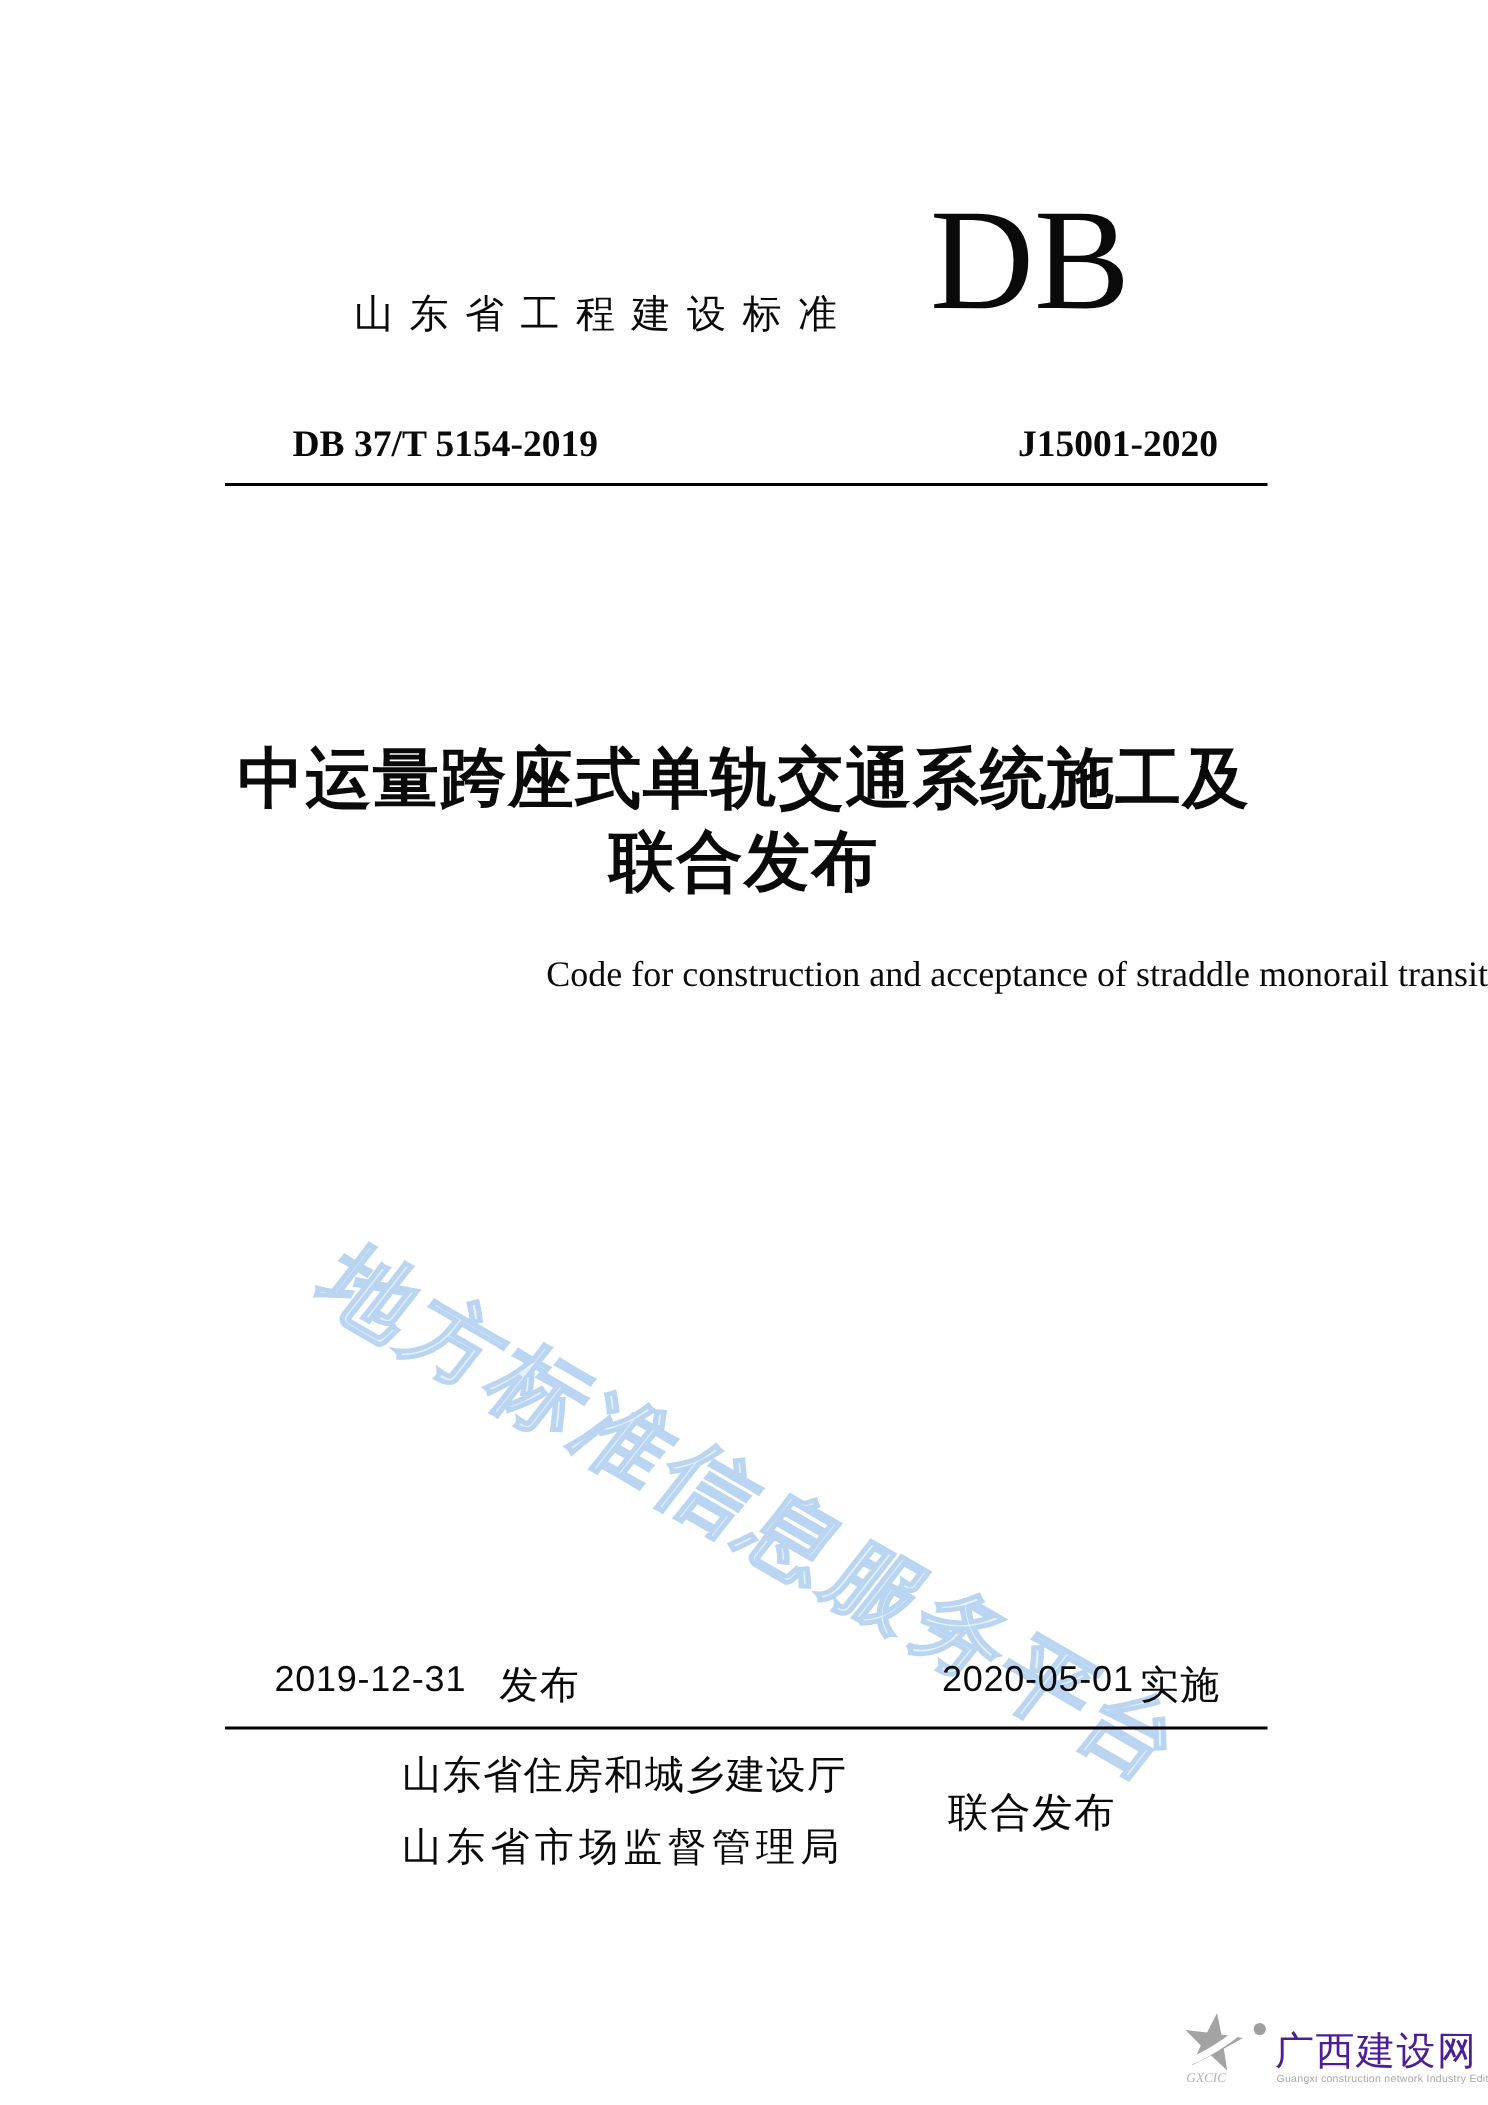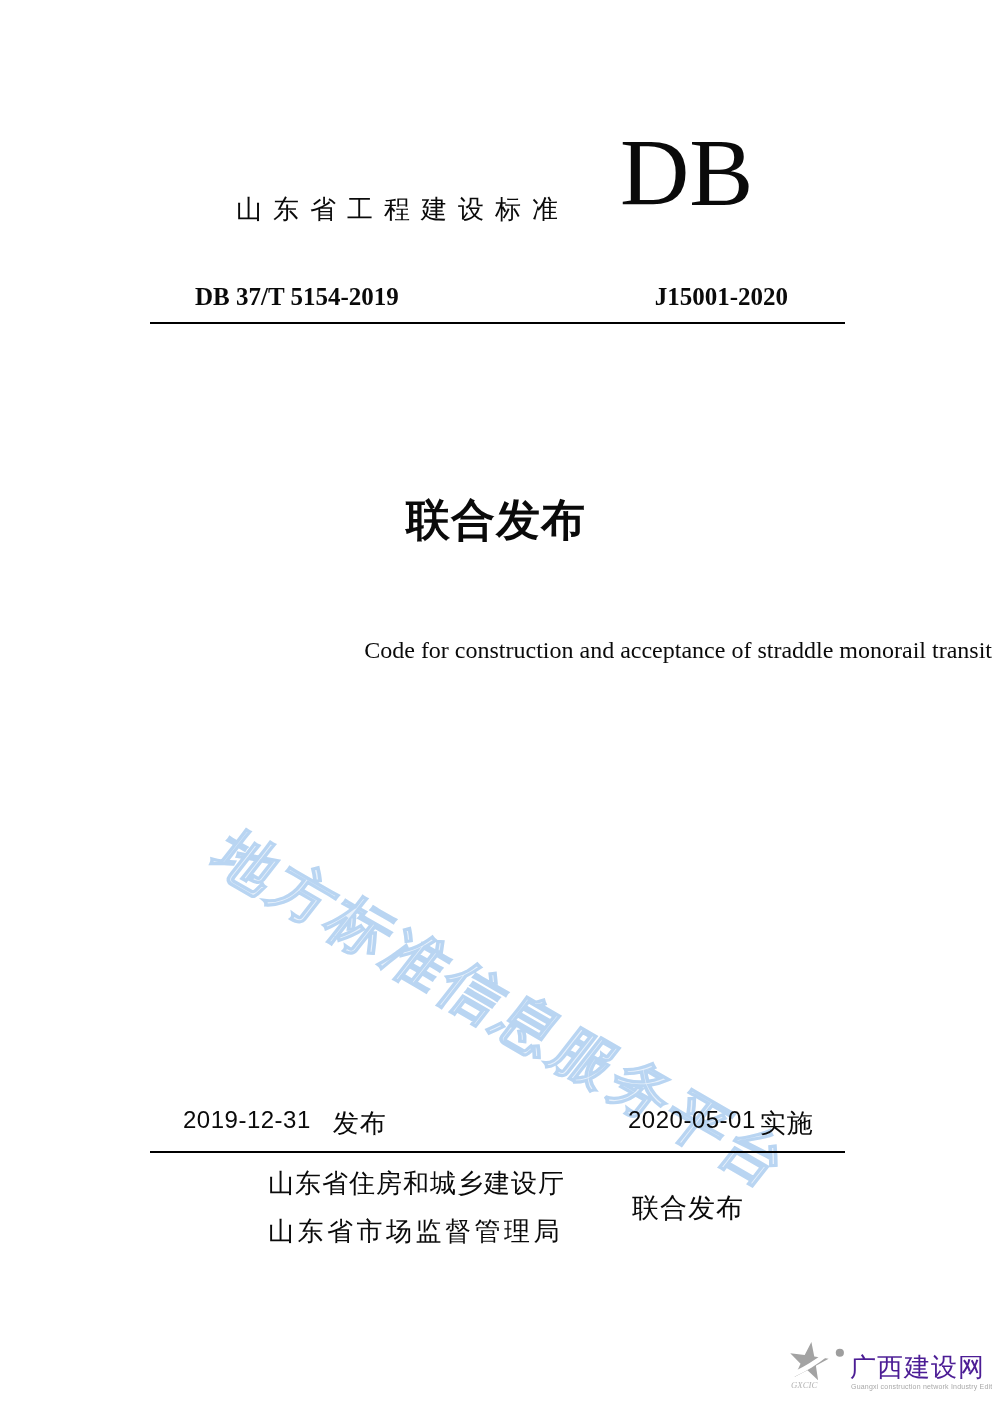--- a/index.html
+++ b/index.html
@@ -34,21 +34,21 @@
     position:absolute;left:620px;top:125px;
     font-family:"Liberation Serif","DejaVu Serif",serif;
     font-size:96px;line-height:96px;font-weight:500;
   }
   .std-no{
     position:absolute;left:195px;top:283px;
     font-family:"Liberation Serif","DejaVu Serif",serif;
     font-size:25px;font-weight:700;white-space:nowrap;
   }
   .record-no{
-    position:absolute;right:204px;top:283px;
+    position:absolute;right:180px;top:283px;
     font-family:"Liberation Serif","DejaVu Serif",serif;
     font-size:25px;font-weight:700;white-space:nowrap;
   }
   .rule{
     position:absolute;left:150px;width:695px;height:0;
     border-top:2px solid #000;
   }
   .rule-top{top:322px;}
   .rule-bottom{top:1151px;}
   
@@ -113,20 +113,21 @@
 
     <div class="db-mark">DB</div>
 
     <div class="std-no">DB 37/T 5154-2019</div>
 
     <div class="record-no">J15001-2020</div>
 
     <div class="rule rule-top"></div>
 
     <div class="title-zh">
+      <div>中运量跨座式单轨交通系统施工及</div>
       <div>联合发布</div>
     </div>
 
     <div class="title-en">Code for construction and acceptance of straddle monorail transit</div>
 
     <div class="date-group left">
       <span class="date-value">2019-12-31</span>
       <span class="date-label">发布</span>
     </div>
 

